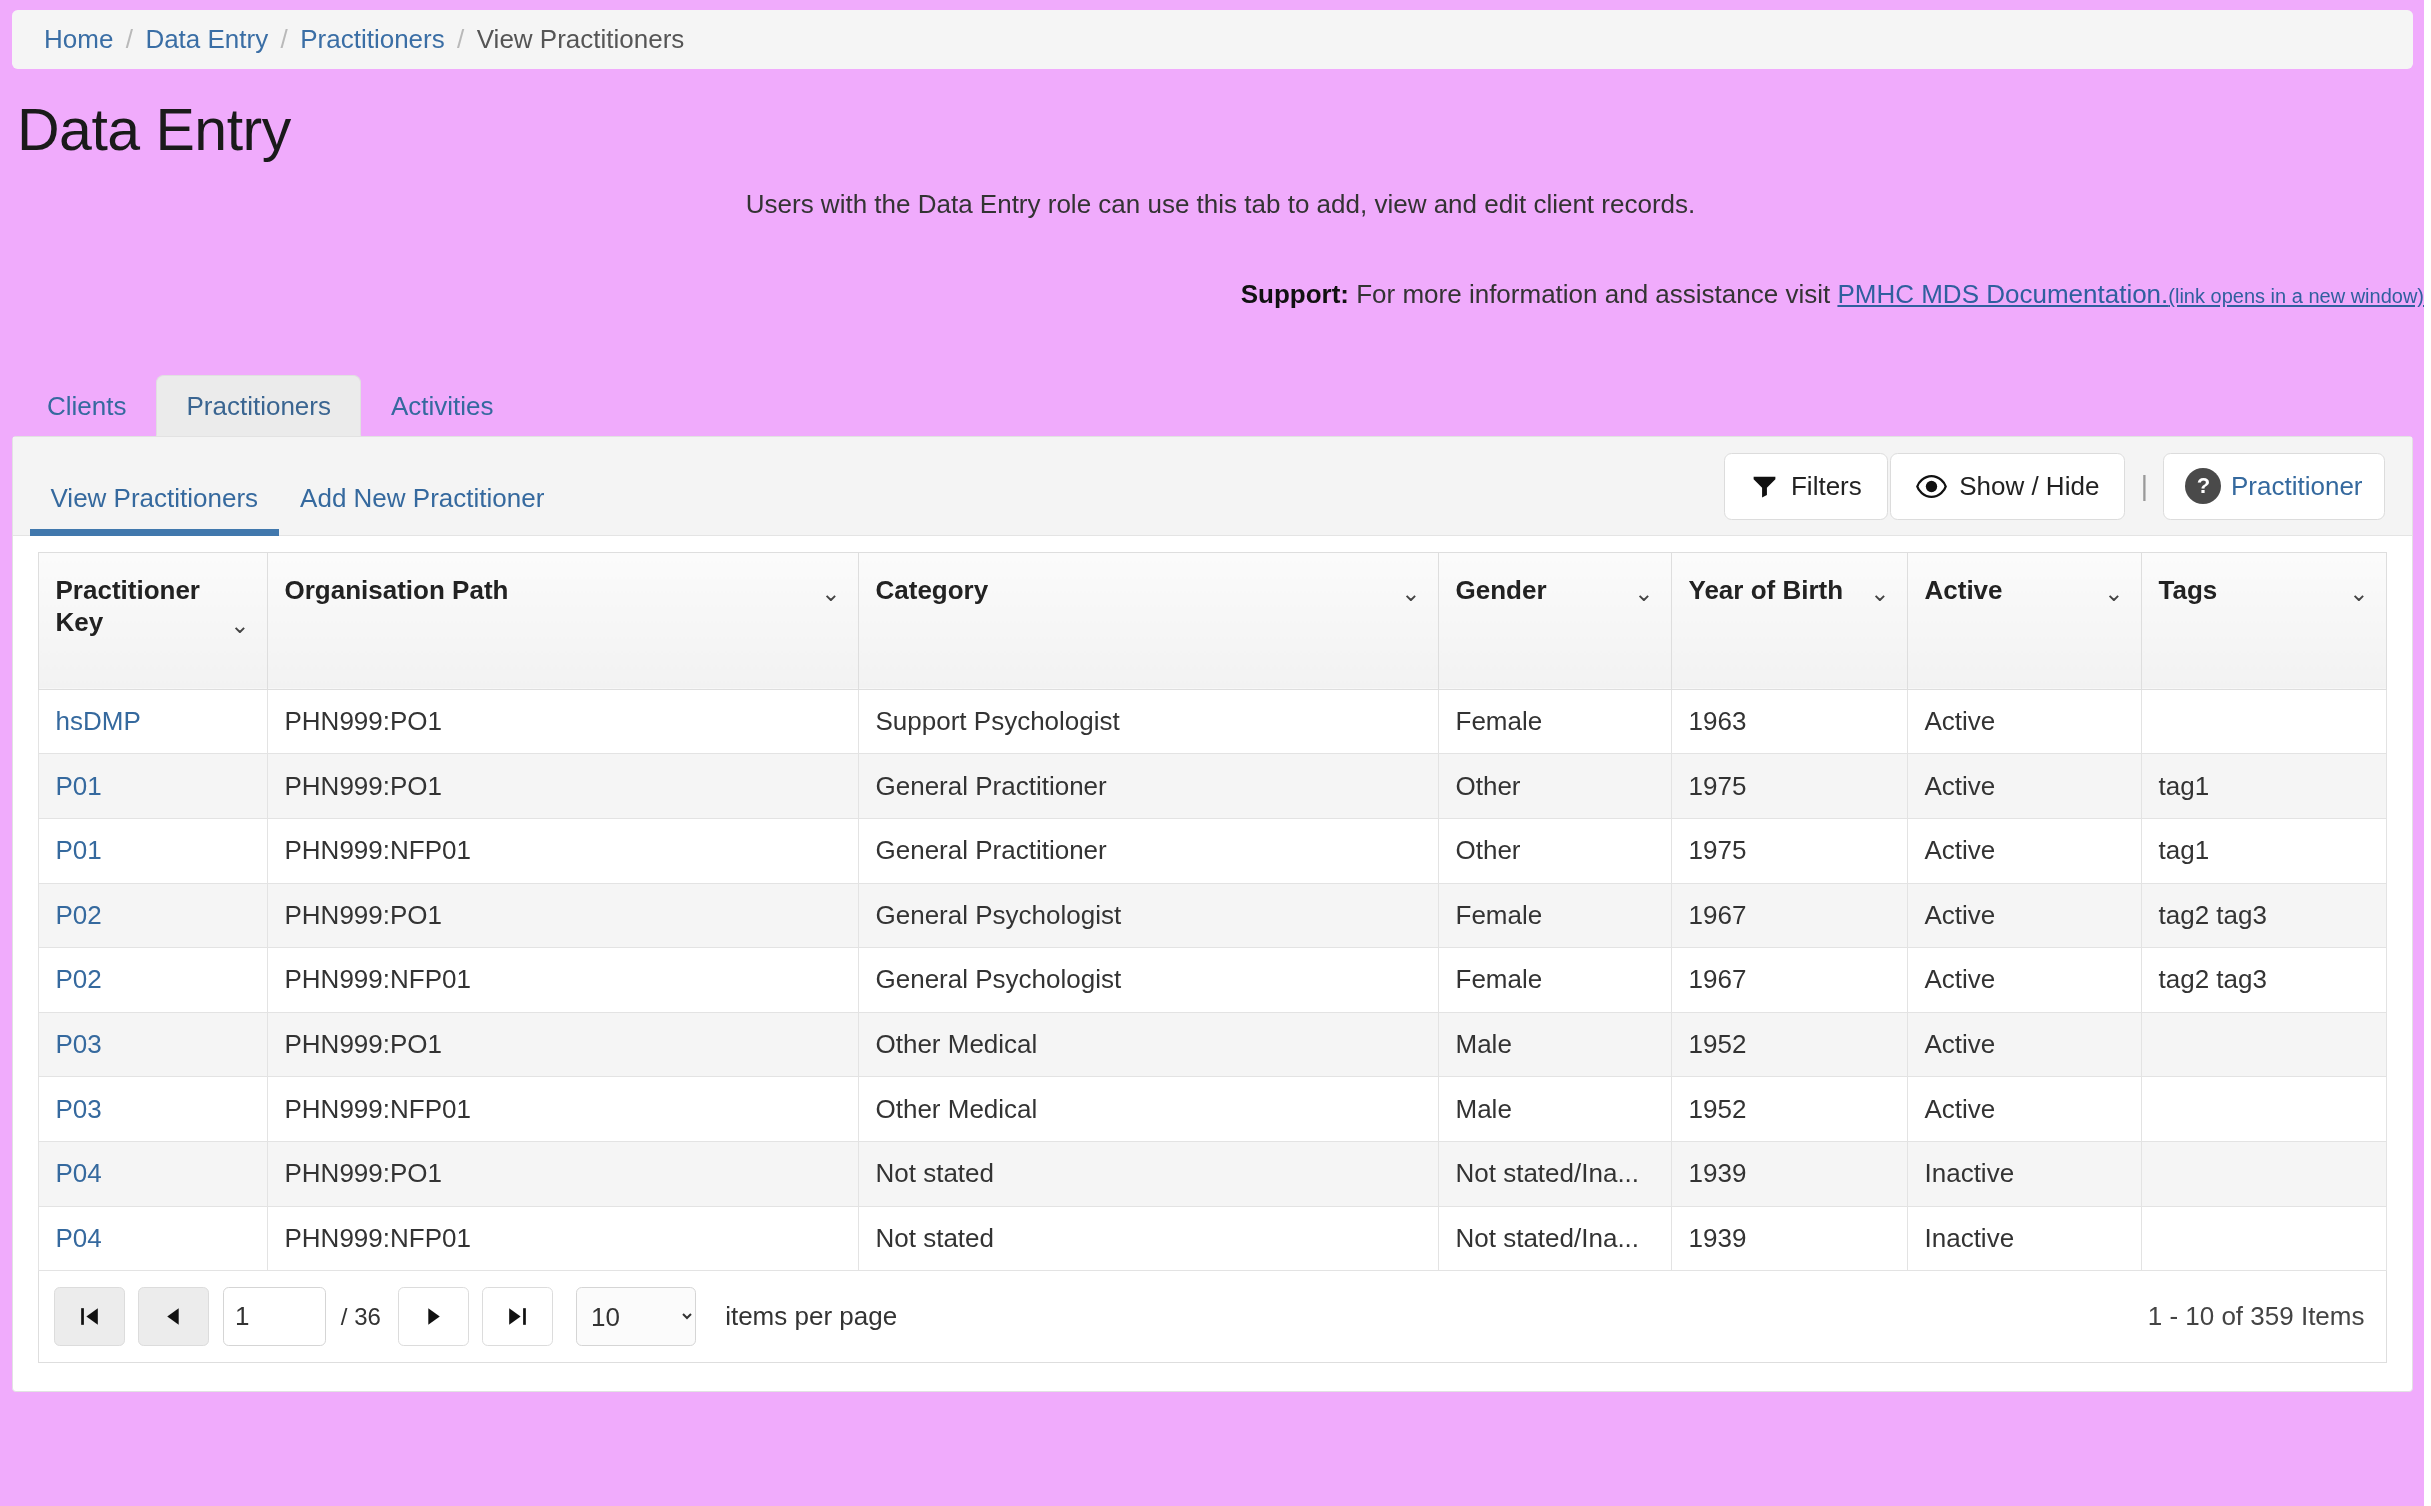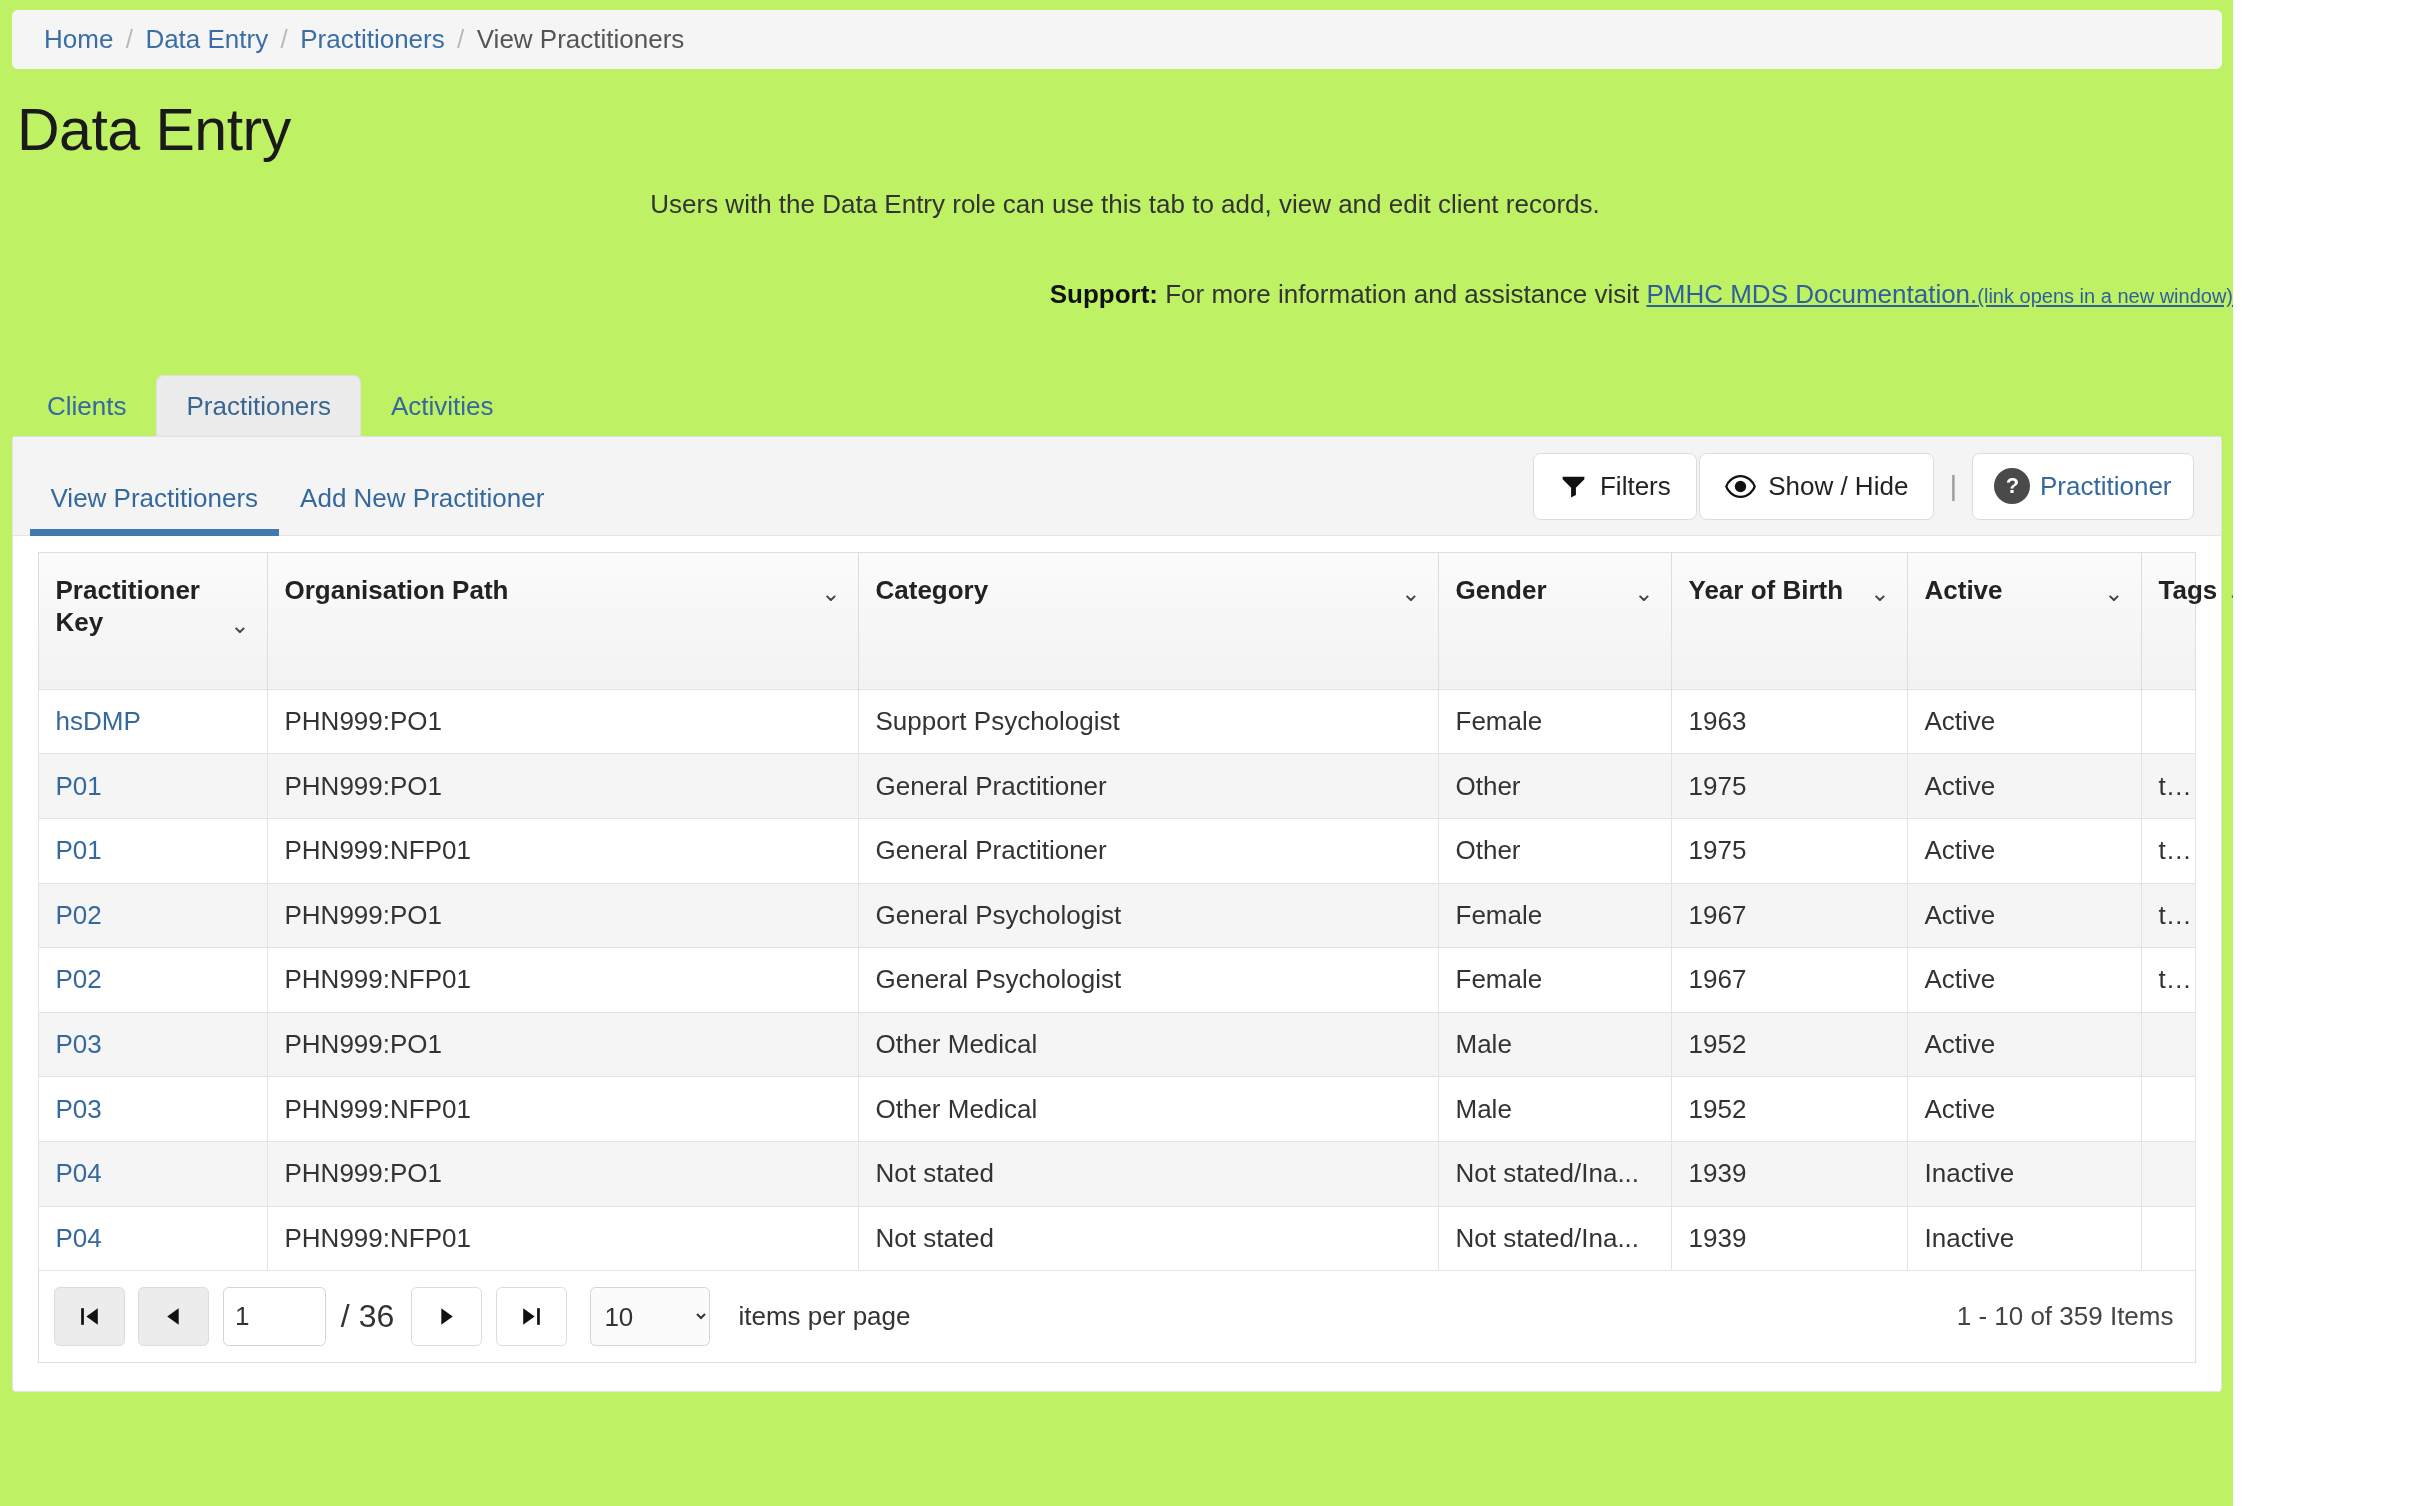--- a/index.html
+++ b/index.html
@@ -3,21 +3,21 @@
 <meta charset="utf-8">
 <style>
   * { box-sizing: border-box; }
   html, body {
     margin: 0; padding: 0;
     width: 2432px; height: 1506px;
     background: #ffffff;
     font-family: "Liberation Sans", sans-serif;
     -webkit-font-smoothing: antialiased;
   }
-  .page { width: 2233px; height: 1506px; position: relative; overflow: hidden; background:#bef264; }
+  .page { width: 2424px; height: 1506px; position: relative; overflow: hidden; background:#f0abfc; }
 
   
   .breadcrumb {
     margin: 9.6px 11.5px 0 11.5px;
     background: #f5f5f5;
     border-radius: 5.7px;
     height: 59px;
     display: flex;
     align-items: center;
     padding: 0 32.5px;
@@ -216,21 +216,21 @@
   .page-input {
     width: 103px; height: 59px;
     border: 1px solid #d5d5d5;
     border-radius: 5.7px;
     font-size: 26px;
     color: #333;
     padding: 0 11.5px;
     font-family: "Liberation Sans", sans-serif;
     background:#fff;
   }
-  .of-label { font-size: 32px; color:#333; margin: 0 3.8px 0 1.9px; }
+  .of-label { font-size: 24px; color:#333; margin: 0 3.8px 0 1.9px; }
   .per-select {
     height: 59px;
     min-width: 120px;
     border: 1px solid #d5d5d5;
     border-radius: 5.7px;
     font-size: 26px;
     color:#333;
     padding: 0 9.6px;
     background:#fbfbfb;
     font-family: "Liberation Sans", sans-serif;

